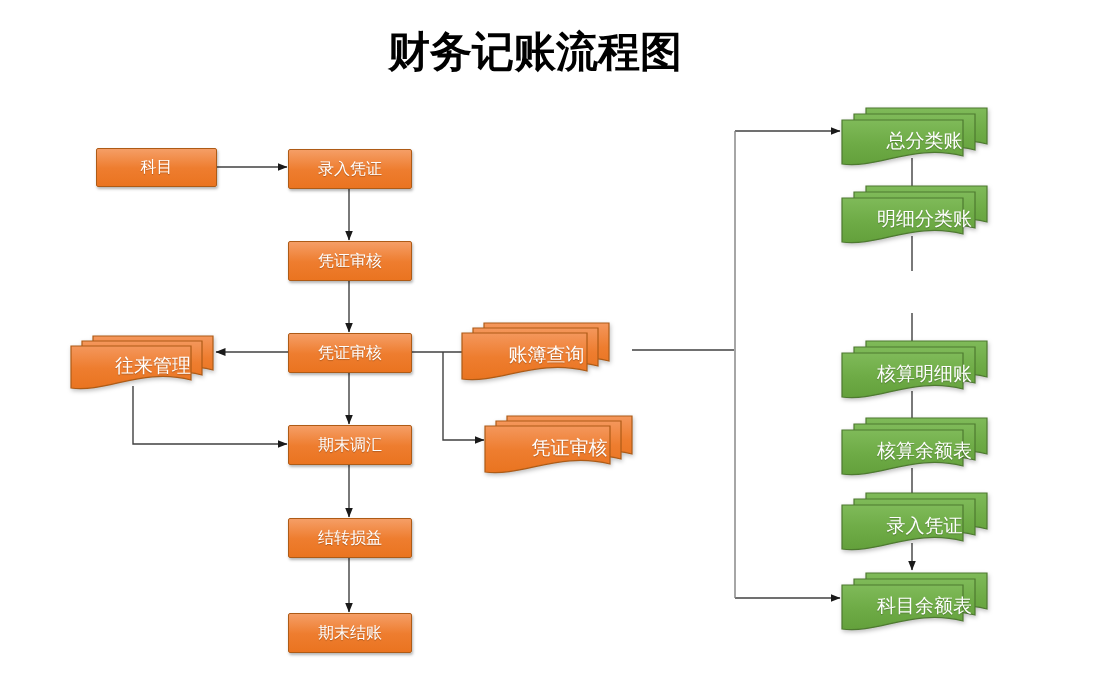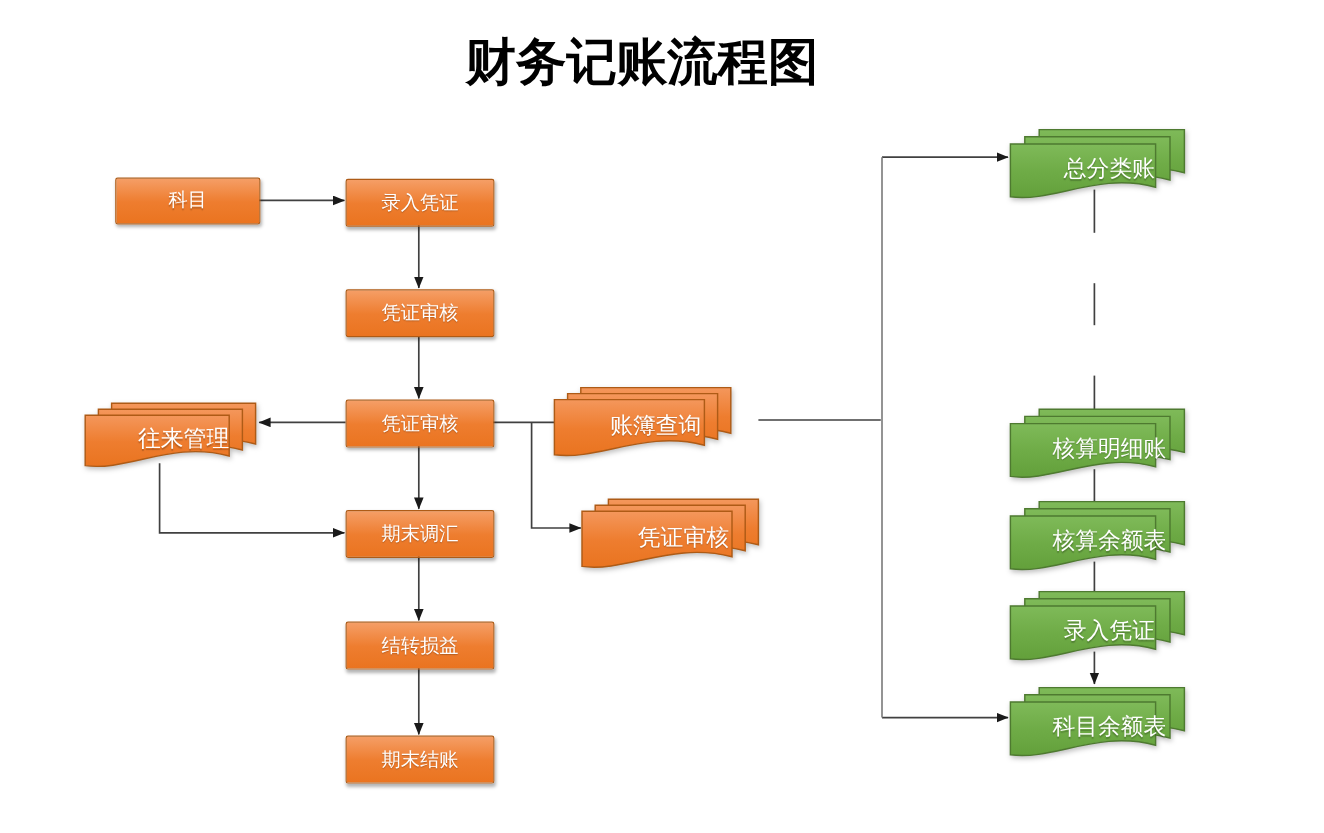--- a/index.html
+++ b/index.html
@@ -130,20 +130,28 @@
   </div>
 
   <div class="multidoc green" style="left:842px;top:108px;width:145px;height:60px">
       <svg width="145" height="68" viewBox="0 0 145 68">
         <path d="M24,0 h121 v36 c-48.400000000000006,-13 -84.69999999999999,13 -121,8 Z" fill="url(#gg)" stroke="#4E7A30" stroke-width="1.2"></path>
         <path d="M12,6 h121 v36 c-48.400000000000006,-13 -84.69999999999999,13 -121,8 Z" fill="url(#gg)" stroke="#4E7A30" stroke-width="1.2"></path>
         <path d="M0,12 h121 v36 c-48.400000000000006,-13 -84.69999999999999,13 -121,8 Z" fill="url(#gg)" stroke="#4E7A30" stroke-width="1.2"></path>
       </svg>
     <span class="label">总分类账</span>
   </div>
+  <div class="multidoc green" style="left:842px;top:186px;width:145px;height:60px">
+      <svg width="145" height="68" viewBox="0 0 145 68">
+        <path d="M24,0 h121 v36 c-48.400000000000006,-13 -84.69999999999999,13 -121,8 Z" fill="url(#gg)" stroke="#4E7A30" stroke-width="1.2"></path>
+        <path d="M12,6 h121 v36 c-48.400000000000006,-13 -84.69999999999999,13 -121,8 Z" fill="url(#gg)" stroke="#4E7A30" stroke-width="1.2"></path>
+        <path d="M0,12 h121 v36 c-48.400000000000006,-13 -84.69999999999999,13 -121,8 Z" fill="url(#gg)" stroke="#4E7A30" stroke-width="1.2"></path>
+      </svg>
+    <span class="label">明细分类账</span>
+  </div>
   <div class="multidoc green" style="left:842px;top:341px;width:145px;height:60px">
       <svg width="145" height="68" viewBox="0 0 145 68">
         <path d="M24,0 h121 v36 c-48.400000000000006,-13 -84.69999999999999,13 -121,8 Z" fill="url(#gg)" stroke="#4E7A30" stroke-width="1.2"></path>
         <path d="M12,6 h121 v36 c-48.400000000000006,-13 -84.69999999999999,13 -121,8 Z" fill="url(#gg)" stroke="#4E7A30" stroke-width="1.2"></path>
         <path d="M0,12 h121 v36 c-48.400000000000006,-13 -84.69999999999999,13 -121,8 Z" fill="url(#gg)" stroke="#4E7A30" stroke-width="1.2"></path>
       </svg>
     <span class="label">核算明细账</span>
   </div>
   <div class="multidoc green" style="left:842px;top:418px;width:145px;height:60px">
       <svg width="145" height="68" viewBox="0 0 145 68">

